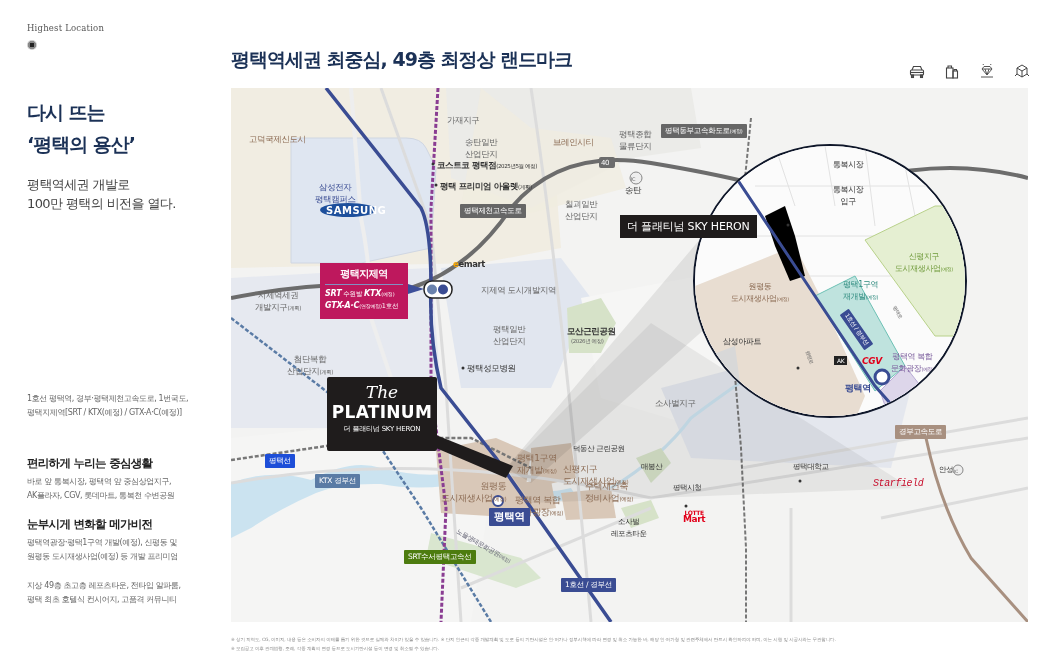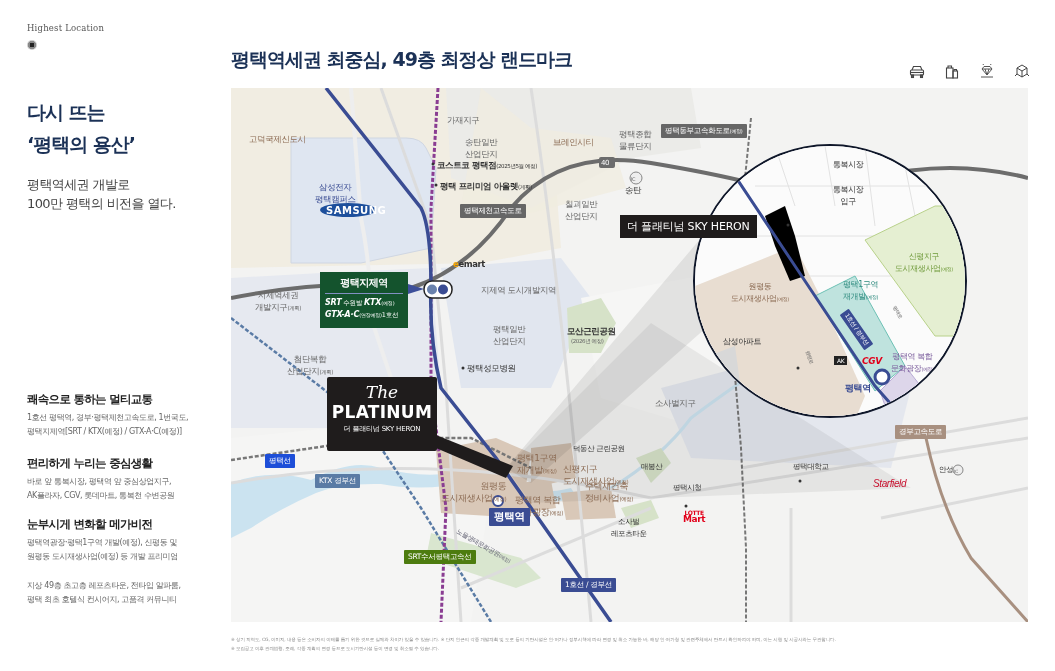--- a/index.html
+++ b/index.html
@@ -28,21 +28,21 @@
   .lbl.dark { color: #333; }
   .lbl.sm { font-size: 7.5px; }
   .tag { position: absolute; font-size: 7.5px; color: #fff; padding: 2px 4px; letter-spacing: -0.3px; white-space: nowrap; border-radius: 1px; }
   .tag.gray { background: #1d4ed8; }
   .tag.navy { background: #3a4c93; }
   .tag.purple { background: #4d7c0f; }
   .tag.steel { background: #5a7ba5; }
   .tag.tan { background: #a89080; }
   .tag.graybox { background: #666; }
 
-  .station-card { position: absolute; left: 89px; top: 184px; width: 88px; height: 56px; background: #14532d; color: #fff; padding: 4px 5px; }
+  .station-card { position: absolute; left: 89px; top: 175px; width: 88px; height: 56px; background: #be185d; color: #fff; padding: 4px 5px; }
   .station-card .name { font-size: 10px; font-weight: bold; text-align: center; border-bottom: 1px solid #8290c2; padding-bottom: 3px; margin-bottom: 3px; letter-spacing: -0.5px; }
   .station-card .line { font-size: 6.5px; line-height: 11px; letter-spacing: -0.2px; white-space: nowrap; }
   .station-card .line b { font-style: italic; font-size: 8px; }
 
   .platinum { position: absolute; left: 96px; top: 289px; width: 110px; height: 74px; background: #1f1c1c; color: #fff; text-align: center; border-radius: 2px; }
   .platinum .the { font-family: "DejaVu Serif", "Liberation Serif", serif; font-style: italic; font-size: 17px; line-height: 20px; margin-top: 5px; }
   .platinum .big { font-size: 17px; font-weight: bold; letter-spacing: 0.3px; line-height: 20px; font-family: "DejaVu Sans", sans-serif; }
   .platinum .sub { font-size: 7px; margin-top: 2px; letter-spacing: -0.2px; }
 
   .sky-label { position: absolute; left: 389px; top: 127px; background: #1f1c1c; color: #fff; font-size: 11px; padding: 4px 7px; letter-spacing: -0.2px; white-space: nowrap; }
@@ -60,21 +60,20 @@
 <div class="headline">
   <div>다시 뜨는</div>
   <div>‘평택의 용산’</div>
 </div>
 <div class="subline">
   <div>평택역세권 개발로</div>
   <div>100만 평택의 비전을 열다.</div>
 </div>
 
 <div class="feature" style="top:392px">
-  <h3>쾌속으로 통하는 멀티교통</h3>
   <p><span>1호선 평택역, 경부·평택제천고속도로, 1번국도,</span><br><span>평택지제역[SRT / KTX(예정) / GTX-A·C(예정)]</span></p>
 </div>
 <div class="feature" style="top:456px">
   <h3>편리하게 누리는 중심생활</h3>
   <p><span>바로 앞 통복시장, 평택역 앞 중심상업지구,</span><br><span>AK플라자, CGV, 롯데마트, 통복천 수변공원</span></p>
 </div>
 <div class="feature" style="top:517px">
   <h3>눈부시게 변화할 메가비전</h3>
   <p><span>평택역광장·평택1구역 개발(예정), 신평동 및</span><br><span>원평동 도시재생사업(예정) 등 개발 프리미엄</span></p>
 </div>
@@ -246,21 +245,21 @@
 재개발</span><span style="font-size:5.5px">(예정)</span></div>
   <div class="lbl brown" style="left:210px;top:392px;font-size:9px;white-space:pre;text-align:right"><span>원평동
 도시재생사업</span><span style="font-size:5.5px">(예정)</span></div>
   <div class="lbl brown" style="left:284px;top:406px;font-size:9px;white-space:pre;text-align:left"><span>평택역 복합
 문화광장</span><span style="font-size:5.5px">(예정)</span></div>
   <div class="tag navy" style="left:258px;top:420px;font-size:10.5px;font-weight:bold;padding:2px 5px">평택역</div>
   <div class="lbl" style="left:222px;top:452px;font-size:6.5px;transform:rotate(30deg);color:#667"><span>노을생태문화공원</span><span style="font-size:5px">(예정)</span></div>
   <div class="lbl dark" style="left:562px;top:373px;font-size:7.5px">평택대학교</div>
   <div class="lbl dark" style="left:708px;top:376px;font-size:7.5px">안성</div>
   <div class="lbl" style="left:723px;top:378px;font-size:4.5px">IC</div>
-  <div class="lbl" style="left:642px;top:390px;color:#c8102e;font-family:Liberation Sans, sans-serif;font-style:italic;font-size:10px">Starfield</div>
+  <div class="lbl" style="left:642px;top:390px;color:#c8102e;font-family:Liberation Mono, monospace;font-style:italic;font-size:10px">Starfield</div>
 
   <div class="tag tan" style="left:664px;top:337px">경부고속도로</div>
   <div class="tag gray" style="left:34px;top:366px">평택선</div>
   <div class="tag steel" style="left:84px;top:386px">KTX 경부선</div>
   <div class="tag purple" style="left:173px;top:462px">SRT수서평택고속선</div>
   <div class="tag navy" style="left:330px;top:490px">1호선 / 경부선</div>
 
   <div class="station-card">
     <div class="name">평택지제역</div>
     <div class="line"><b>SRT</b> <span>수원발</span> <b>KTX</b><span style="font-size:5px">(예정)</span></div>

